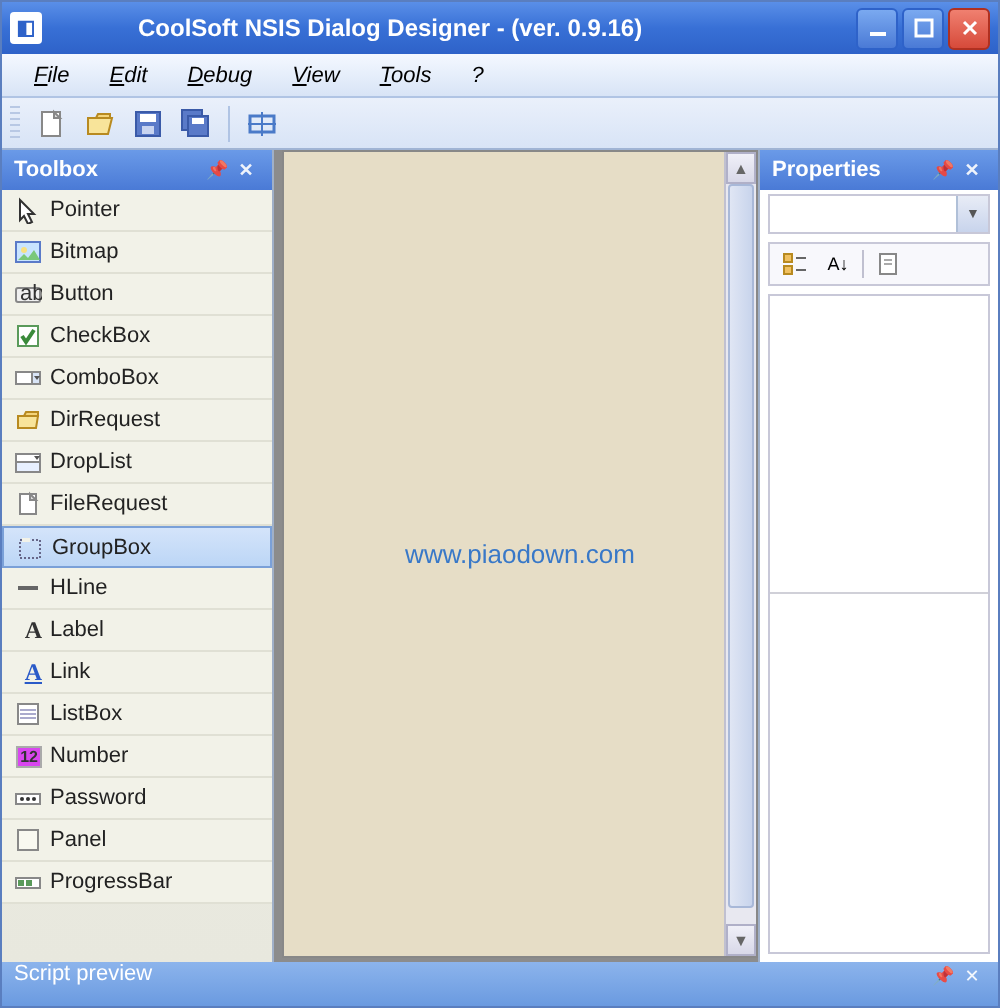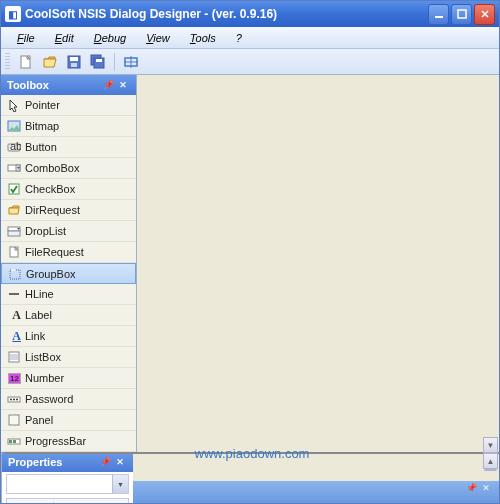--- a/index.html
+++ b/index.html
@@ -1,38 +1,38 @@
 <!DOCTYPE html>
 <html><head>
 <meta charset="utf-8">
 <style>
   * { box-sizing: border-box; margin: 0; padding: 0; font-family: Tahoma, Arial, sans-serif; font-size: 11px; }
   body { width: 500px; height: 504px; overflow: hidden; background: #ece9d8; border: 1px solid #5a7ebf; }
   
   
   .titlebar { height: 26px; background: linear-gradient(to bottom, #5a8fe8 0%, #3870d6 50%, #2e62c9 100%); display: flex; align-items: center; padding: 0 4px; color: #fff; font-weight: bold; }
   .titlebar .app-icon { width: 16px; height: 16px; background: #fff; border-radius: 2px; margin-right: 4px; display: flex; align-items: center; justify-content: center; color: #2e62c9; font-size: 10px; }
-  .titlebar .title-text { flex: 1; font-size: 12px; }
+  .titlebar .title-text { flex: 1; font-size: 12px; margin-left: 44px; }
   .titlebar .win-buttons { display: flex; gap: 2px; }
   .titlebar .win-btn { width: 21px; height: 21px; background: linear-gradient(to bottom, #7aa9f0, #4a7ad6); border: 1px solid #2e62c9; border-radius: 3px; display: flex; align-items: center; justify-content: center; color: #fff; cursor: pointer; }
   .titlebar .win-btn.close { background: linear-gradient(to bottom, #f08070, #d64a3a); border-color: #b03020; }
   
   
   .menubar { height: 22px; background: linear-gradient(to bottom, #f4f8ff, #d8e4f6); display: flex; align-items: center; padding: 0 6px; border-bottom: 1px solid #b0c4e4; font-style: italic; }
   .menubar .menu-item { padding: 3px 10px; cursor: pointer; }
   .menubar .menu-item u { text-decoration: underline; }
   
   
   .toolbar { height: 26px; background: linear-gradient(to bottom, #eaf0fb, #d8e4f6); display: flex; align-items: center; padding: 0 4px; border-bottom: 1px solid #a0b4d4; gap: 2px; }
   .toolbar .tb-handle { width: 5px; height: 18px; background: repeating-linear-gradient(to bottom, #b8c8e4 0 1px, transparent 1px 3px); margin-right: 3px; }
   .toolbar .tb-btn { width: 22px; height: 22px; display: flex; align-items: center; justify-content: center; cursor: pointer; border-radius: 2px; }
   .toolbar .tb-sep { width: 1px; height: 18px; background: #b0c4e4; margin: 0 3px; }
   
   
-  .main { display: flex; height: calc(504px - 26px - 22px - 26px - 22px - 2px); flex-direction: column; }
+  .main { display: flex; height: calc(504px - 26px - 22px - 26px - 22px - 2px); }
   
   
   .toolbox { width: 136px; background: linear-gradient(to bottom, #f0f0e6, #e8e8de); border-right: 1px solid #a0b0c8; display: flex; flex-direction: column; }
   .panel-head { height: 20px; background: linear-gradient(to bottom, #6a9ae8, #4a7ad6); color: #fff; font-weight: bold; display: flex; align-items: center; padding: 0 6px; }
   .panel-head .spacer { flex: 1; }
   .panel-head .head-btn { width: 14px; height: 14px; display: flex; align-items: center; justify-content: center; opacity: 0.9; cursor: pointer; font-size: 9px; }
   .tbx-list { flex: 1; overflow: hidden; }
   .tbx-item { height: 21px; display: flex; align-items: center; padding: 0 4px; cursor: pointer; border-bottom: 1px solid #e0e0d4; background: #f2f2e8; }
   .tbx-item.selected { background: linear-gradient(to bottom, #d4e4fa, #bcd6f6); border: 1px solid #7aa0d8; }
   .tbx-item .tbx-icon { width: 16px; height: 16px; margin-right: 4px; display: flex; align-items: center; justify-content: flex-end; font-size: 9px; }
@@ -41,21 +41,21 @@
   
   .center { flex: 1; background: #8c8c8c; position: relative; }
   .design-area { position: absolute; left: 4px; right: 0; top: 0; bottom: 2px; background: #e6ddc6; border: 1px solid #888; }
   .scrollbar-v { position: absolute; right: 0; top: 0; bottom: 0; width: 16px; background: #e8e8f0; border-left: 1px solid #c0c0d0; }
   .scrollbar-v .sb-btn { height: 16px; background: linear-gradient(to bottom,#f0f0f8,#d8d8e8); border: 1px solid #b0b0c8; display:flex;align-items:center;justify-content:center;font-size:8px;color:#666; }
   .scrollbar-v .sb-thumb { position:absolute; top:16px; left:1px; right:1px; height: 90%; background: linear-gradient(to right,#e0e6f4,#c8d4ec); border:1px solid #a8b8d8; border-radius:2px; }
   .scrollbar-v .sb-btn.bottom { position:absolute; bottom:0; width:100%; }
   .watermark { position:absolute; left:50%; top:50%; transform:translate(-50%,-50%); color:#3878c8; font-weight:normal; font-size:13px; }
   
   
-  .properties { width: 132px; background: #fff; display: flex; flex-direction: column; border-left: 1px solid #a0b0c8; }
+  .properties { width: 120px; background: #fff; display: flex; flex-direction: column; border-left: 1px solid #a0b0c8; }
   .prop-toolbar { height: 22px; border: 1px solid #c8c8d8; margin: 4px; display: flex; align-items: center; padding: 0 2px; gap: 2px; background:#f8f8fc; }
   .prop-toolbar .pt-btn { width: 20px; height: 18px; display: flex; align-items: center; justify-content: center; cursor: pointer; border:1px solid transparent; font-size:9px; }
   .prop-body { flex:1; border: 1px solid #c8c8d8; margin: 0 4px 4px 4px; background:#fff; position:relative; }
   .prop-body .hr { position:absolute; left:0; right:0; top:45%; height:4px; border-top:1px solid #d0d0d8; }
   .combo-empty { height: 20px; border: 1px solid #c8c8d8; margin: 2px 4px 0 4px; background:#fff; display:flex; align-items:center; justify-content:flex-end; }
   .combo-empty .dd { width:16px; height:100%; background:linear-gradient(to bottom,#e8ecf6,#c8d4ec); border-left:1px solid #b0c0d8; display:flex;align-items:center;justify-content:center;font-size:7px;color:#555; }
   
   
   .script-preview { height: 22px; background: linear-gradient(to bottom, #8cb4ec, #6a9ae0); color: #fff; display: flex; align-items: flex-start; padding: 0 6px; }
   .script-preview .spacer { flex:1; }
@@ -170,35 +170,35 @@
             <svg width="14" height="14">
               <rect x="1" y="4" width="12" height="7" rx="1" fill="#f0f0f0" stroke="#888"></rect>
               <text x="3" y="10" font-size="6" fill="#333">ab</text>
             </svg>
           </span>
           <span class="tbx-label">Button</span>
         </div>
         <div class="tbx-item">
           <span class="tbx-icon">
             <svg width="14" height="14">
+              <rect x="2" y="2" width="10" height="10" fill="#fff" stroke="#5a9a5a"></rect>
+              <path d="M4 7l2 3 4-6" fill="none" stroke="#3a8a3a" stroke-width="2"></path>
+            </svg>
+          </span>
+          <span class="tbx-label">CheckBox</span>
+        </div>
+        <div class="tbx-item">
+          <span class="tbx-icon">
+            <svg width="14" height="14">
               <rect x="1" y="4" width="12" height="6" fill="#fff" stroke="#888"></rect>
               <rect x="9" y="4" width="4" height="6" fill="#d8e4f6" stroke="#888"></rect>
               <path d="M10 6l1.5 2 1.5-2z" fill="#555"></path>
             </svg>
           </span>
           <span class="tbx-label">ComboBox</span>
-        </div>
-        <div class="tbx-item">
-          <span class="tbx-icon">
-            <svg width="14" height="14">
-              <rect x="2" y="2" width="10" height="10" fill="#fff" stroke="#5a9a5a"></rect>
-              <path d="M4 7l2 3 4-6" fill="none" stroke="#3a8a3a" stroke-width="2"></path>
-            </svg>
-          </span>
-          <span class="tbx-label">CheckBox</span>
         </div>
         <div class="tbx-item">
           <span class="tbx-icon">
             <svg width="14" height="14">
               <path d="M2 5h3l1-2h6v2H2z" fill="#f4d47a" stroke="#b88a20"></path>
               <path d="M2 5h10l-1 6H2z" fill="#f8e49a" stroke="#b88a20"></path>
             </svg>
           </span>
           <span class="tbx-label">DirRequest</span>
         </div>

